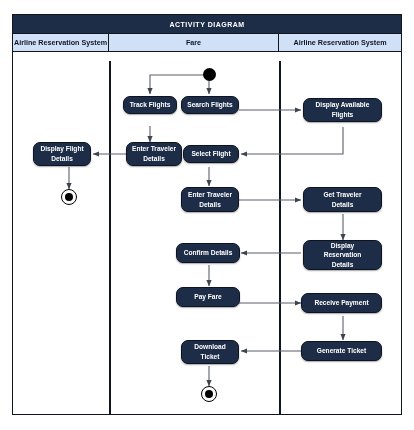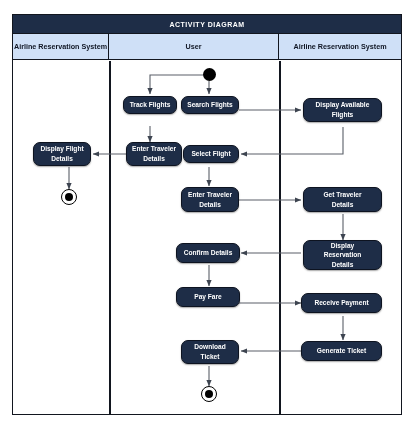--- a/index.html
+++ b/index.html
@@ -49,21 +49,21 @@
     box-sizing: border-box;
     border-bottom: 1.5px solid #12161f;
   }
 
   
   .lane-header-row {
     position: absolute;
     left: 0;
     top: 19px;
     width: 100%;
-    height: 26px;
+    height: 18px;
     display: flex;
     box-sizing: border-box;
     border-bottom: 1.5px solid #12161f;
   }
   .lane-header {
     background: #cfe0f7;
     color: #101624;
     font-size: 7.2px;
     font-weight: bold;
     display: flex;
@@ -150,21 +150,21 @@
 </head>
 <body>
 
 <div id="diagram-root">
   <div class="frame">
 
     <div class="title-bar">ACTIVITY DIAGRAM</div>
 
     <div class="lane-header-row">
       <div class="lane-header lane-0">Airline Reservation System</div>
-      <div class="lane-header lane-1">User</div>
+      <div class="lane-header lane-1">Fare</div>
       <div class="lane-header lane-2">Airline Reservation System</div>
     </div>
 
     <div class="lane-divider d1"></div>
     <div class="lane-divider d2"></div>
 
     <svg class="edge-layer" viewBox="0 0 390 401" width="390" height="401">
       <defs>
         <marker id="arrow" markerWidth="7" markerHeight="7" refX="6" refY="3" orient="auto" markerUnits="userSpaceOnUse">
           <path d="M0,0.4 L6.2,3 L0,5.6 z" fill="#3d4450"></path>

